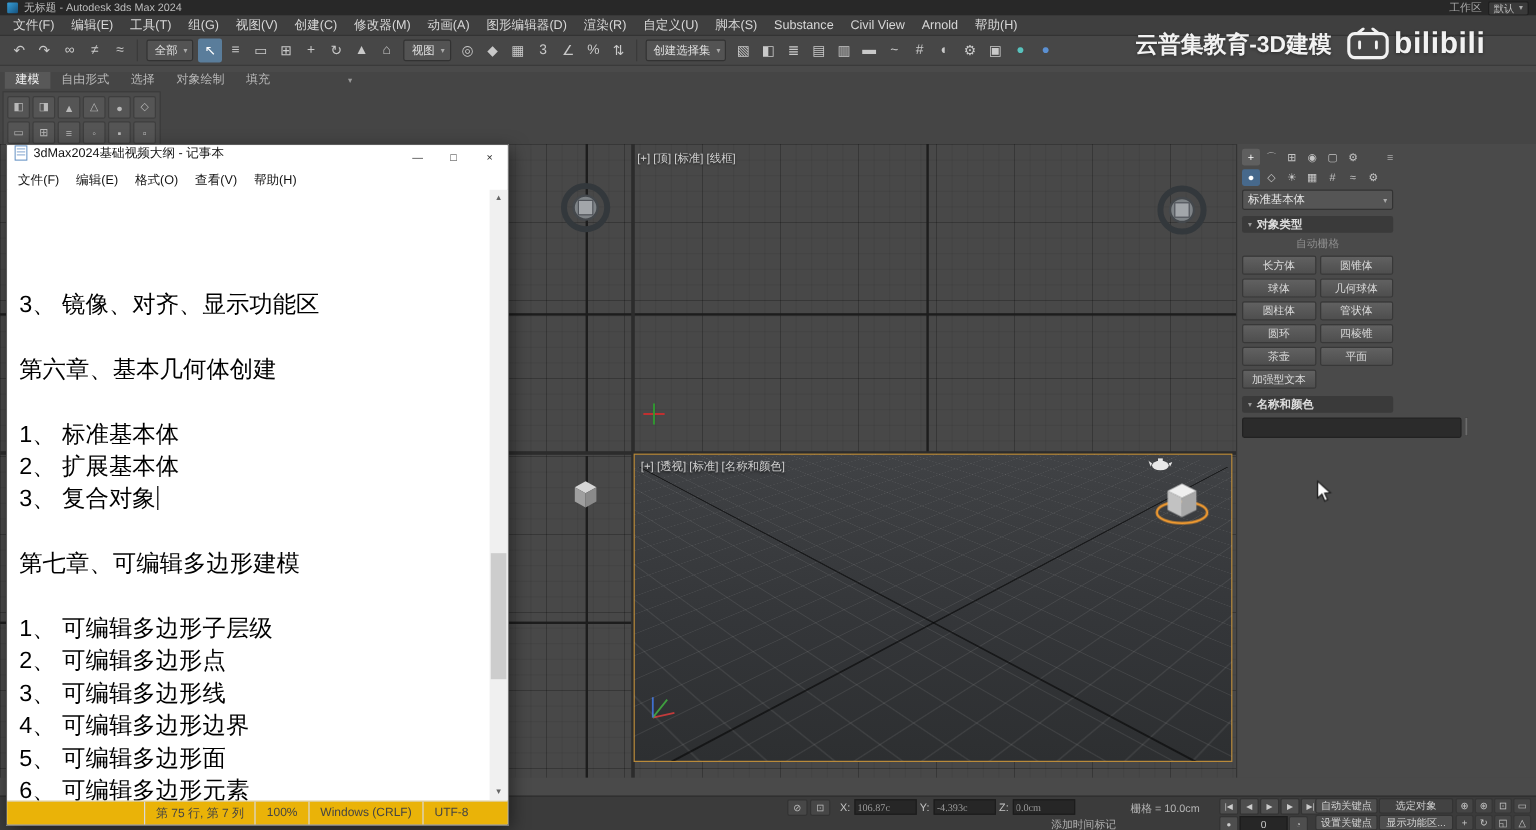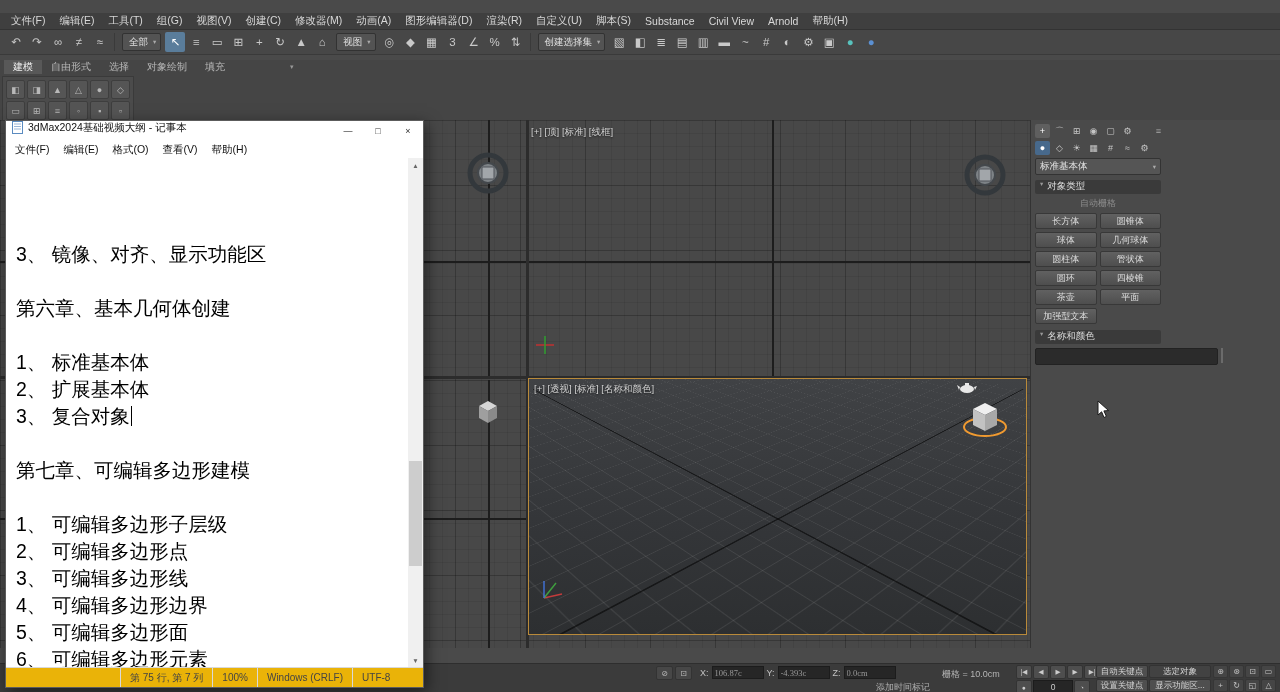--- a/index.html
+++ b/index.html
@@ -65,22 +65,22 @@
   .right-dock{position:absolute;left:1030px;top:120px;width:250px;height:528px;background:#4a4a4a;border-left:1px solid #333;}
   .cmd{position:absolute;left:4px;top:4px;width:126px;}
   .cmd-tabs,.cmd-cats{display:flex;gap:2px;align-items:center;margin-bottom:3px;}
   .cmd-tab,.cmd-cat{width:15px;height:14px;font-size:9px;display:flex;align-items:center;justify-content:center;
                     color:#c5c5c5;border-radius:2px;}
   .cmd-tab.active{background:#5f5f5f;color:#fff;}
   .cmd-cat.active{background:#47698c;color:#fff;}
   .cmd-burger{margin-left:auto;font-size:9px;color:#aaa;}
   .cmd-dropdown{height:15px;background:#555;border:1px solid #333;border-radius:2px;display:flex;align-items:center;
                 justify-content:space-between;padding:0 4px;font-size:9.5px;color:#e4e4e4;margin-bottom:5px;}
-  .rollout{height:14px;background:#3a3a3a;border-radius:2px;display:flex;gap:4px;padding:0 5px;
-           font-size:9.5px;color:#ddd;margin-bottom:3px;}
+  .rollout{height:14px;background:#3a3a3a;border-radius:2px;display:flex;align-items:center;gap:4px;padding:0 5px;
+           font-size:9.5px;color:#ddd;margin-bottom:3px;font-weight:bold;}
   .tri{font-size:6.5px;color:#999;}
   .autogrid{font-size:9px;color:#8e8e8e;text-align:center;height:13px;line-height:13px;margin-bottom:3px;}
   .obj-grid{display:grid;grid-template-columns:1fr 1fr;gap:3px;margin-bottom:6px;}
   .obj-btn{height:14px;background:linear-gradient(#616161,#4e4e4e);border:1px solid #383838;border-radius:2px;
            font-size:9px;color:#dcdcdc;display:flex;align-items:center;justify-content:center;white-space:nowrap;}
   .name-row{display:flex;gap:3px;margin-top:4px;}
   .name-field{flex:1;height:13px;background:#2b2b2b;border:1px solid #222;border-radius:2px;}
   .color-swatch{width:15px;height:15px;background:#0a0a0a;border:1px solid #6b6b6b;box-sizing:border-box;}
 
   
@@ -139,20 +139,30 @@
   .wm-text{font-size:19px;font-weight:bold;text-shadow:0 1px 3px rgba(0,0,0,.45);white-space:nowrap;}
   .wm-bili{display:flex;align-items:center;gap:4px;}
   .wm-bili-text{font-size:25px;font-weight:bold;letter-spacing:.5px;text-shadow:0 1px 3px rgba(0,0,0,.4);}
   .cursor{position:absolute;left:1097px;top:400px;z-index:60;pointer-events:none;}
 </style>
 </head>
 <body>
 
 <div class="root">
 
+  <div class="titlebar">
+    <span class="app-icon"></span>
+    <span>无标题 - Autodesk 3ds Max 2024</span>
+    <span class="tb-spacer"></span>
+    <span class="ws-label">工作区</span>
+    <span class="ws-combo">
+      <span>默认</span>
+      <span class="arr">▾</span>
+    </span>
+  </div>
 
   <div class="menubar">
 
   <span class="menu-item">文件(F)</span>
       <span class="menu-item">编辑(E)</span>
       <span class="menu-item">工具(T)</span>
       <span class="menu-item">组(G)</span>
       <span class="menu-item">视图(V)</span>
       <span class="menu-item">创建(C)</span>
       <span class="menu-item">修改器(M)</span>
@@ -636,20 +646,33 @@
     </div>
     <div class="np-status">
       <div class="np-filler"></div>
       <div class="np-seg">第 75 行, 第 7 列</div>
       <div class="np-seg">100%</div>
       <div class="np-seg">Windows (CRLF)</div>
       <div class="np-seg">UTF-8</div>
     </div>
   </div>
 
+  <div class="watermark">
+    <span class="wm-text">云普集教育-3D建模</span>
+    <span class="wm-bili">
+      <svg width="36" height="27" viewBox="0 0 36 27">
+        <path d="M9 5 L14 1" stroke="#fff" stroke-width="2.4" stroke-linecap="round" fill="none"></path>
+        <path d="M27 5 L22 1" stroke="#fff" stroke-width="2.4" stroke-linecap="round" fill="none"></path>
+        <rect x="2" y="5" width="32" height="20" rx="5" fill="none" stroke="#fff" stroke-width="2.6"></rect>
+        <path d="M11 12 L11 17" stroke="#fff" stroke-width="2.4" stroke-linecap="round"></path>
+        <path d="M25 12 L25 17" stroke="#fff" stroke-width="2.4" stroke-linecap="round"></path>
+      </svg>
+      <span class="wm-bili-text">bilibili</span>
+    </span>
+  </div>
 
   <div class="cursor">
     <svg width="14" height="20">
         <polygon points="1,1 1,15 4.6,11.8 7,17.5 9.4,16.4 6.9,10.9 11.6,10.6" fill="#fff" stroke="#1a1a1a" stroke-width="1"></polygon>
       </svg>
   </div>
 
 </div>
 
 </body></html>

